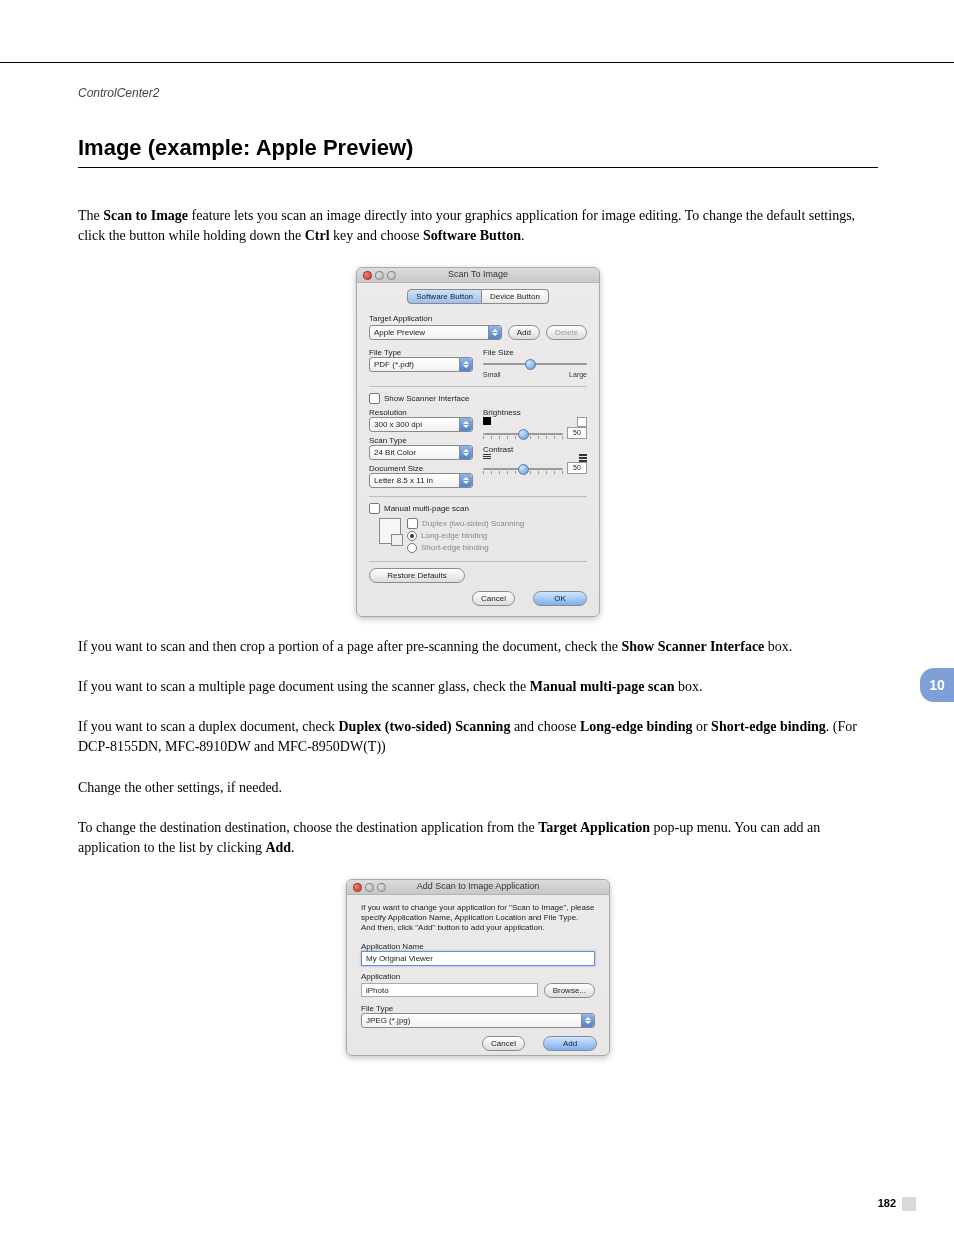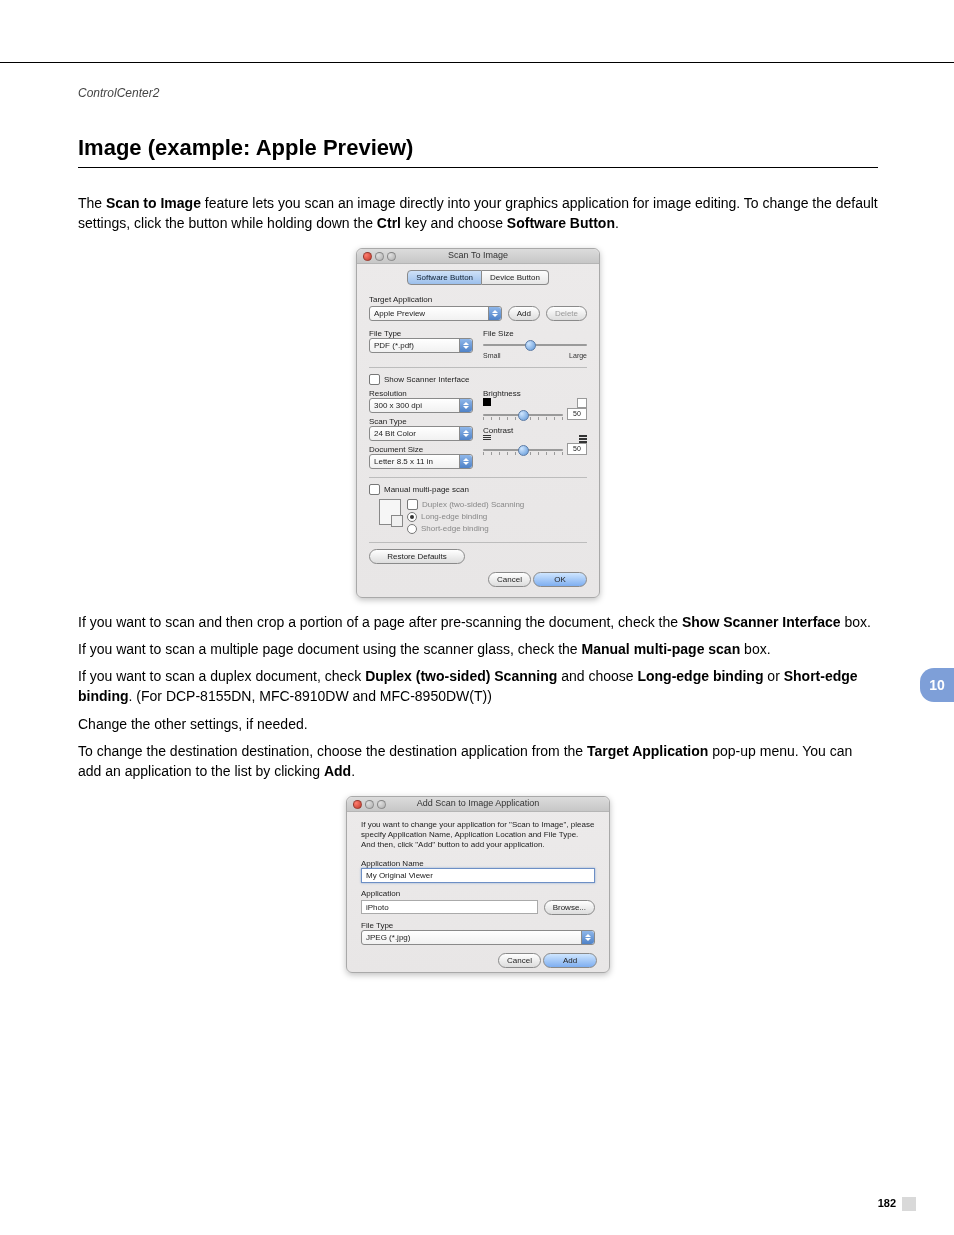--- a/index.html
+++ b/index.html
@@ -40,21 +40,22 @@
     font-size: 22px;
     font-weight: bold;
     margin: 0 0 6px 0;
     padding-bottom: 6px;
     border-bottom: 1px solid #000;
   }
   .sub-space { height: 12px; }
   .body-text {
     font-size: 14px;
     line-height: 1.45;
-    margin: 7px 0;
+    margin: 20px 0;
+    font-family: Liberation Serif, serif;
   }
   .body-text b { font-weight: bold; }
 
   
   .chapter-tab {
     position: absolute;
     right: 0;
     top: 668px;
     width: 34px;
     height: 34px;
@@ -214,21 +215,21 @@
   .chk { display: flex; align-items: center; gap: 4px; font-size: 8px; margin-top: 6px; }
   .chkbox { width: 9px; height: 9px; border: 1px solid #777; background: #fff; border-radius: 2px; }
   .radio { width: 8px; height: 8px; border-radius: 50%; border: 1px solid #777; background: #fff; display: inline-flex; align-items: center; justify-content: center; }
   .radio.sel::after { content: ""; width: 4px; height: 4px; border-radius: 50%; background: #333; }
   .duplex-block { display: flex; gap: 6px; margin-top: 4px; padding-left: 10px; }
   .paper-icon { width: 20px; height: 24px; border: 1px solid #888; background: #f6f6f6; position: relative; }
   .paper-icon::after { content: ""; position: absolute; right: -3px; bottom: -3px; width: 10px; height: 10px; border: 1px solid #888; background: #f0f0f0; }
   .duplex-opts { font-size: 8px; color: #888; }
   .duplex-opts .chk { margin-top: 2px; color: #888; }
   .divider { border-top: 1px solid #bcbcbc; margin: 8px 0 6px 0; }
-  .footer-row { display: flex; justify-content: flex-end; gap: 2px; padding: 0 12px; margin-top: 8px; }
+  .footer-row { display: flex; justify-content: flex-end; gap: 18px; padding: 0 12px; margin-top: 8px; }
   .pill-btn.primary { background: linear-gradient(#cfe6ff, #7eaef0); }
 
   
   .dlg2 { width: 262px; padding-bottom: 4px; }
   .dlg2 .section-body { padding: 8px 14px 0 14px; }
   .desc { font-size: 8px; line-height: 1.3; }
   .txt-input {
     height: 13px;
     border: 1px solid #6d8fc5;
     background: #fff;

